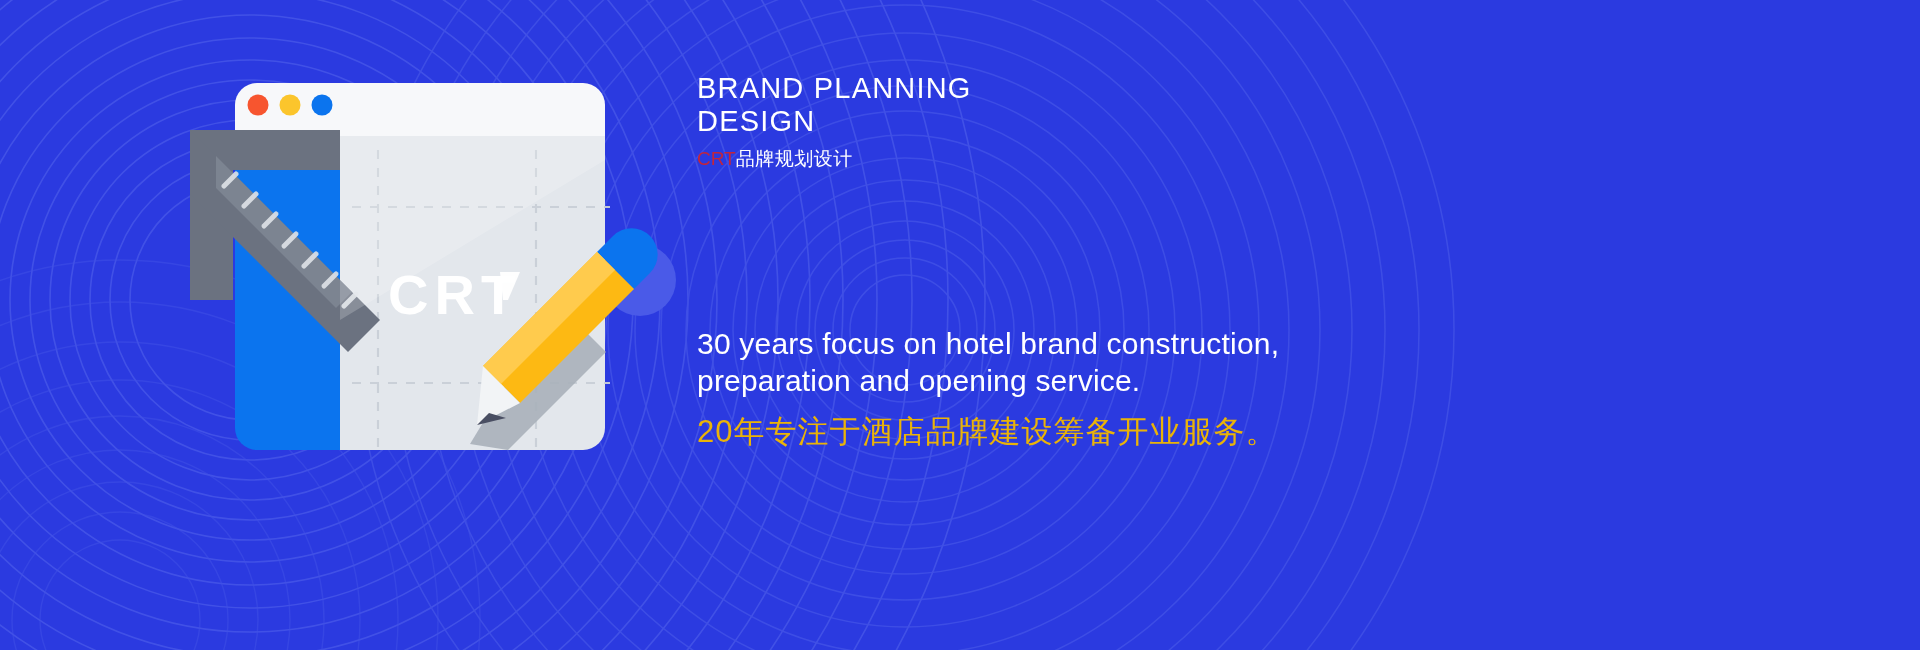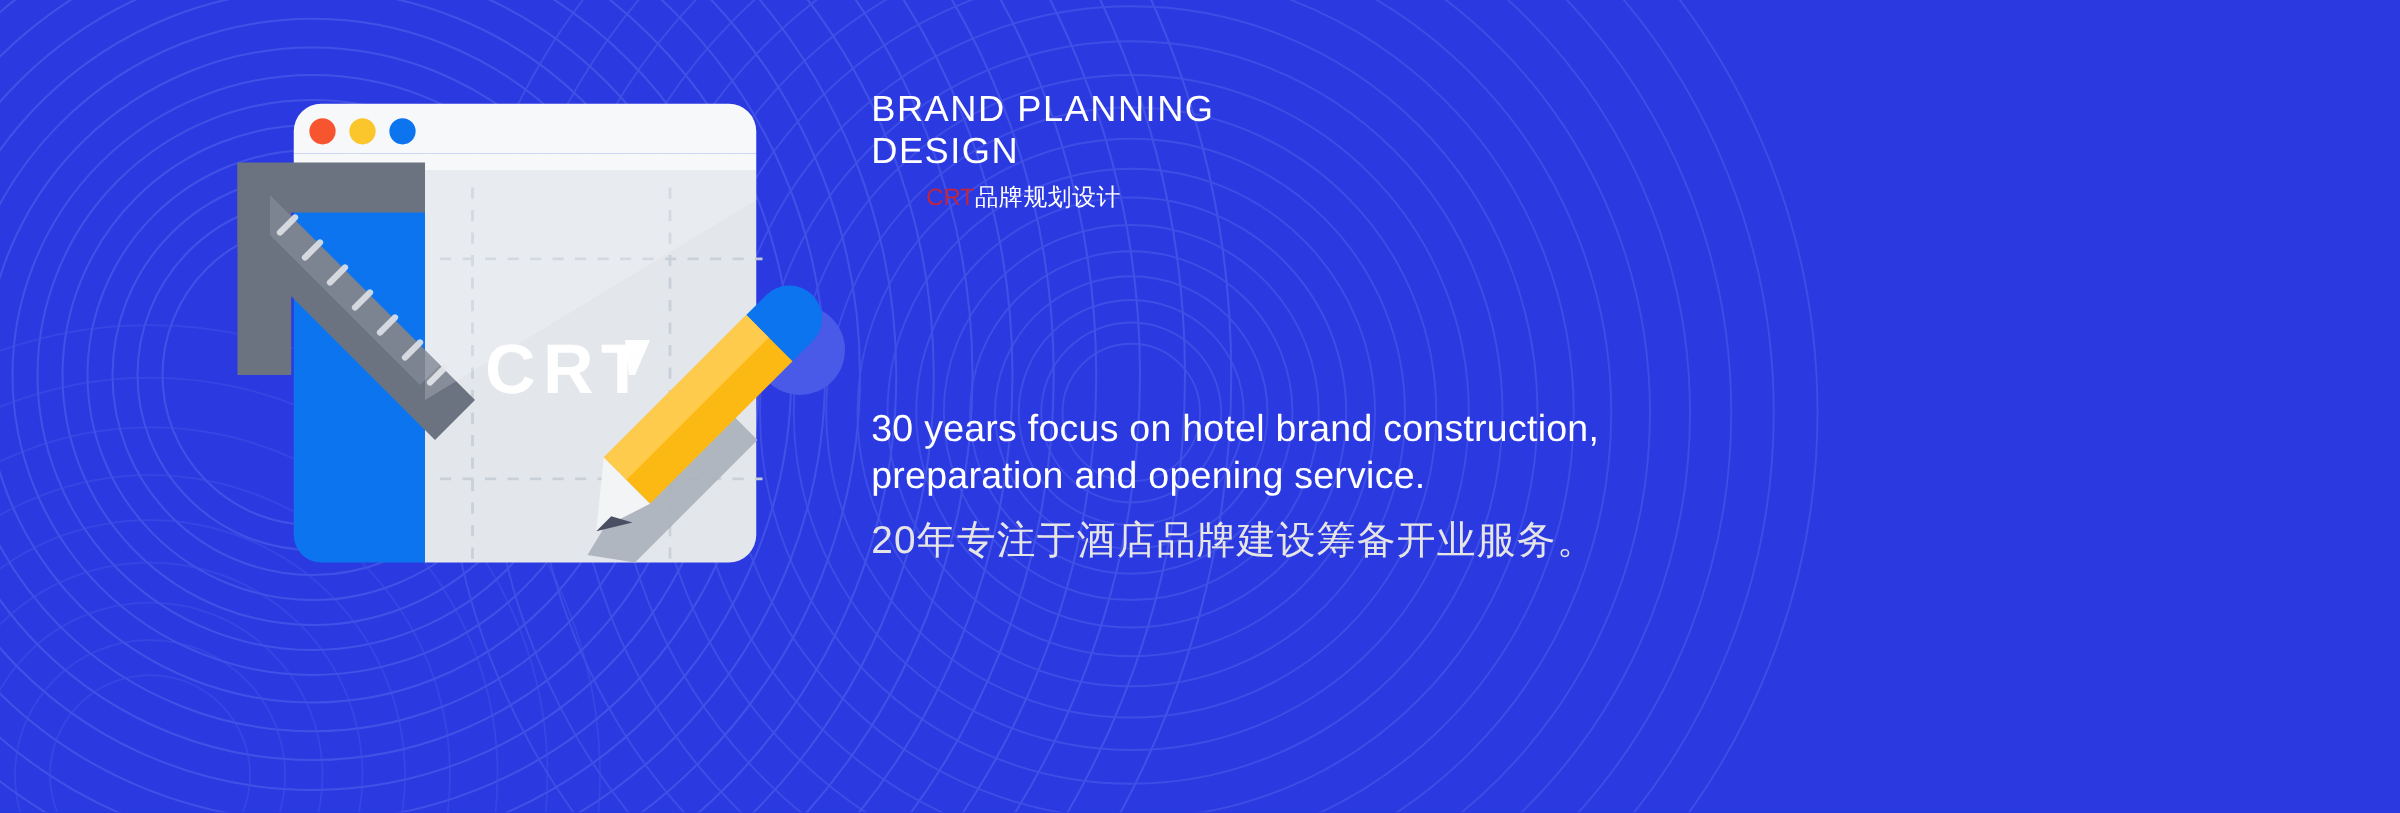--- a/index.html
+++ b/index.html
@@ -24,31 +24,31 @@
   .content{
     position:absolute;left:697px;top:0;width:1120px;height:520px;
   }
   .head-block{position:absolute;left:0;top:72px;width:640px;}
   .head-en{
     color:#ffffff;font-size:29px;line-height:33px;letter-spacing:1.2px;
     font-weight:400;white-space:pre-line;
   }
   .head-cn{
     margin-top:9px;font-size:19px;line-height:23px;letter-spacing:.5px;
-    color:#ffffff;font-weight:400;margin-left:44px;
+    color:#ffffff;font-weight:400;
   }
   .head-cn .crt{color:#c2253c;letter-spacing:0px;}
 
   .tag-block{position:absolute;left:0;top:325px;width:700px;}
   .tag-en{
     color:#ffffff;font-size:30px;line-height:37px;font-weight:400;
     letter-spacing:.2px;white-space:pre-line;
   }
   .tag-cn{
-    margin-top:14px;color:#e5e5e5;font-size:31px;line-height:38px;
+    margin-top:14px;color:#eab308;font-size:31px;line-height:38px;
     font-weight:400;letter-spacing:1px;
   }
 </style>
 </head>
 <body>
 
 <div class="banner">
 
   <div class="bg-arcs">
     <svg viewBox="0 0 1920 650" xmlns="http://www.w3.org/2000/svg" aria-hidden="true">

